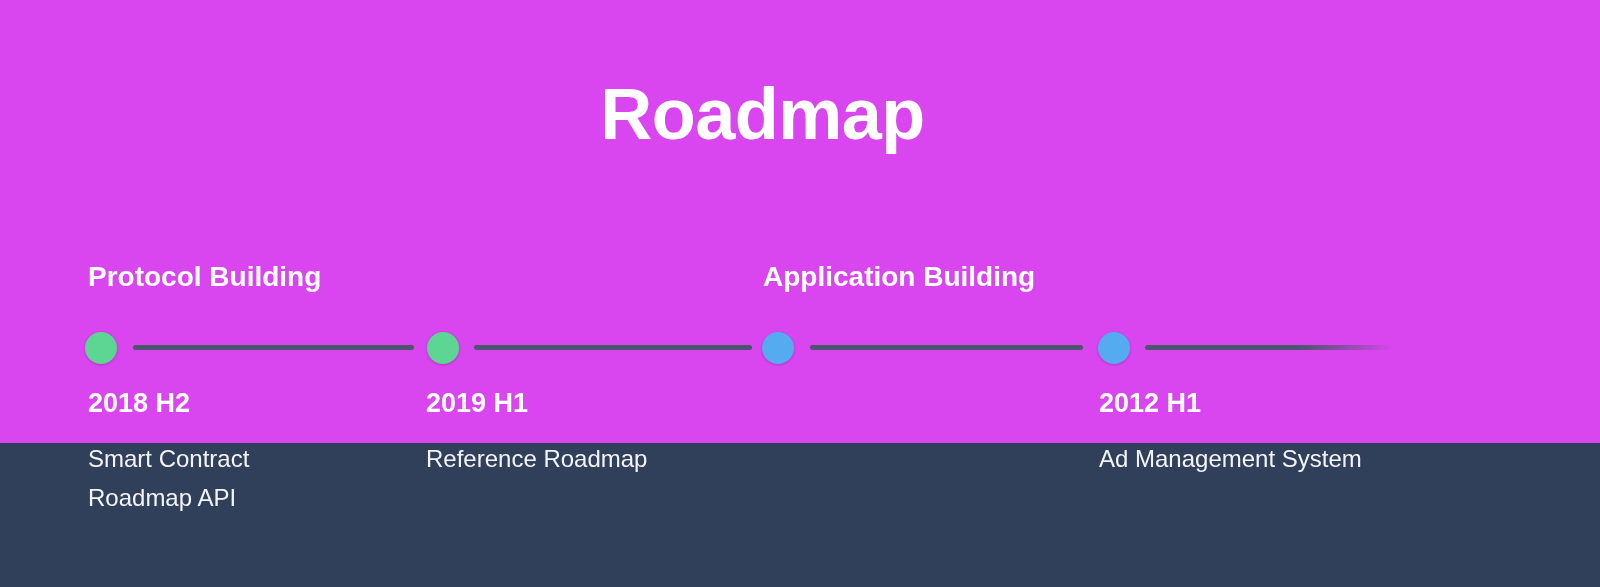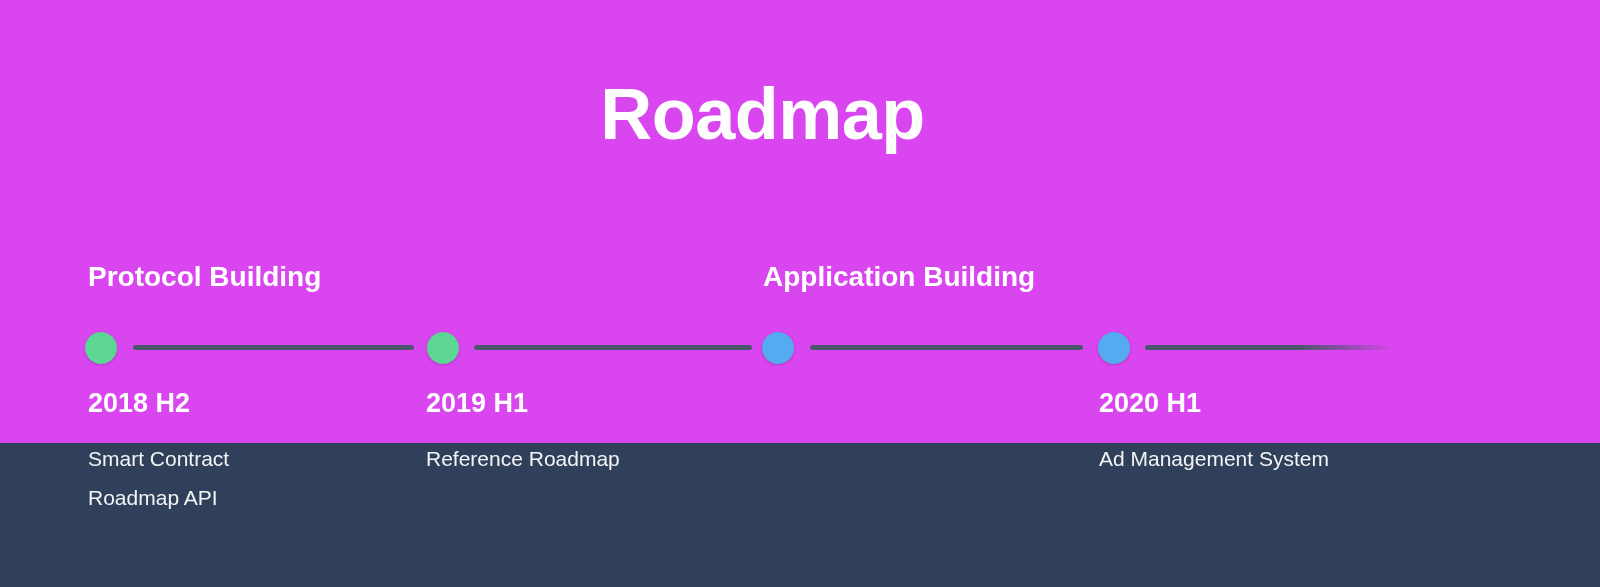--- a/index.html
+++ b/index.html
@@ -110,21 +110,21 @@
     white-space: nowrap;
     user-select: none;
   }
   .ms-items {
     margin: 0;
     padding: 0;
     list-style: none;
   }
   .ms-items li {
     color: #f2f4f7;
-    font-size: 21px;
+    font-size: 24px;
     font-weight: normal;
     line-height: 39px;
     white-space: nowrap;
     user-select: none;
   }
 </style>
 </head>
 <body>
 
 <div class="page">
@@ -156,20 +156,20 @@
 
     <div class="milestone m1">
       <div class="ms-period">2019 H1</div>
       <ul class="ms-items">
         <li>Reference Roadmap</li>
       </ul>
     </div>
 
 
     <div class="milestone m3">
-      <div class="ms-period">2020 H1</div>
+      <div class="ms-period">2012 H1</div>
       <ul class="ms-items">
         <li>Ad Management System</li>
       </ul>
     </div>
 
   </div>
 </div>
 
 </body></html>

